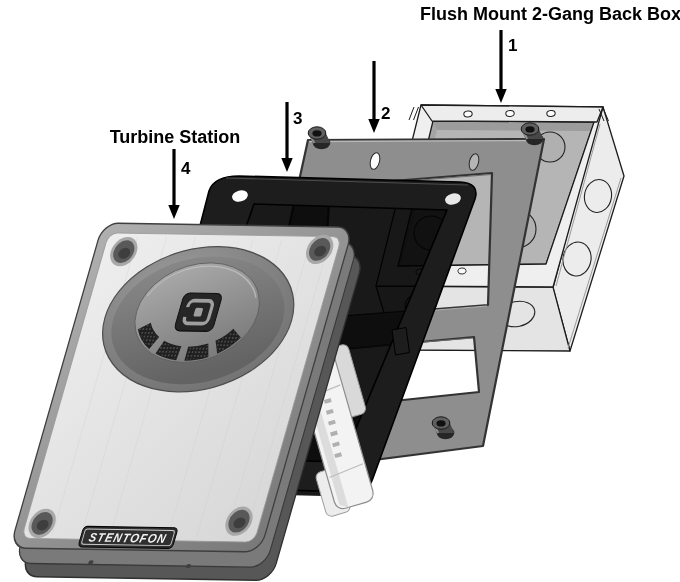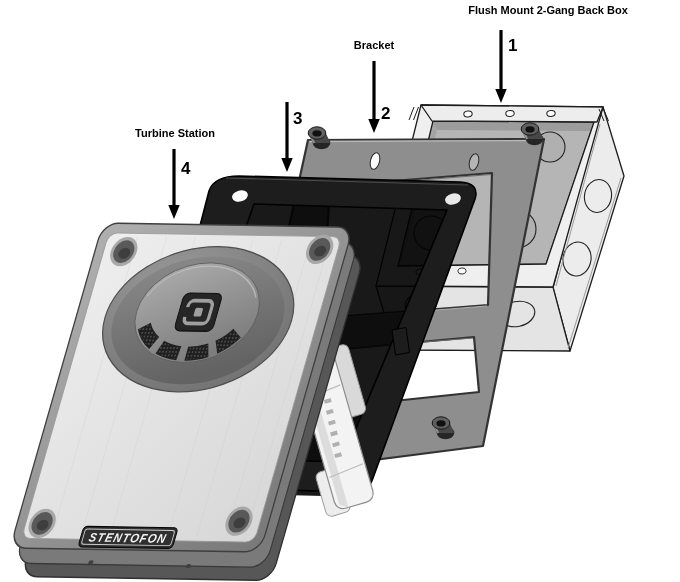--- a/index.html
+++ b/index.html
@@ -1,19 +1,19 @@
 <!DOCTYPE html>
 <html><head>
 <meta charset="utf-8">
 <style>
   html,body{margin:0;padding:0;background:#fff;}
   .stage{position:relative;width:680px;height:582px;background:#fff;overflow:hidden;
          font-family:"Liberation Sans",sans-serif;}
   .stage svg{position:absolute;left:0;top:0;}
-  .lbl{position:absolute;font-weight:600;font-size:11px;line-height:1.15;color:#000;
+  .lbl{position:absolute;font-weight:600;font-size:18px;line-height:1.15;color:#000;
        text-align:center;white-space:nowrap;}
   .num{position:absolute;font-weight:600;font-size:17px;color:#000;}
 </style>
 </head>
 <body>
 
 <div class="stage">
 
 <svg width="680" height="582" viewBox="0 0 680 582">
   <defs>
@@ -212,21 +212,20 @@
     <g>
       <path d="M174,149 V205"></path>
           <path d="M168.3,205 L179.7,205 L174,219 Z" stroke="none"></path>
     </g>
   </g>
 </svg>
 
 <div class="lbl" style="left:420px;top:4px;width:256px;">Flush Mount 2-Gang Back Box</div>
 <div class="num" style="left:508px;top:36px;">1</div>
 
-<div class="lbl" style="left:331px;top:39px;width:86px;">Bracket</div>
 <div class="num" style="left:381px;top:104px;">2</div>
 
 <div class="num" style="left:293px;top:109px;">3</div>
 
 <div class="lbl" style="left:109px;top:127px;width:132px;">Turbine Station</div>
 <div class="num" style="left:181px;top:159px;">4</div>
 
 </div>
 
 </body></html>

